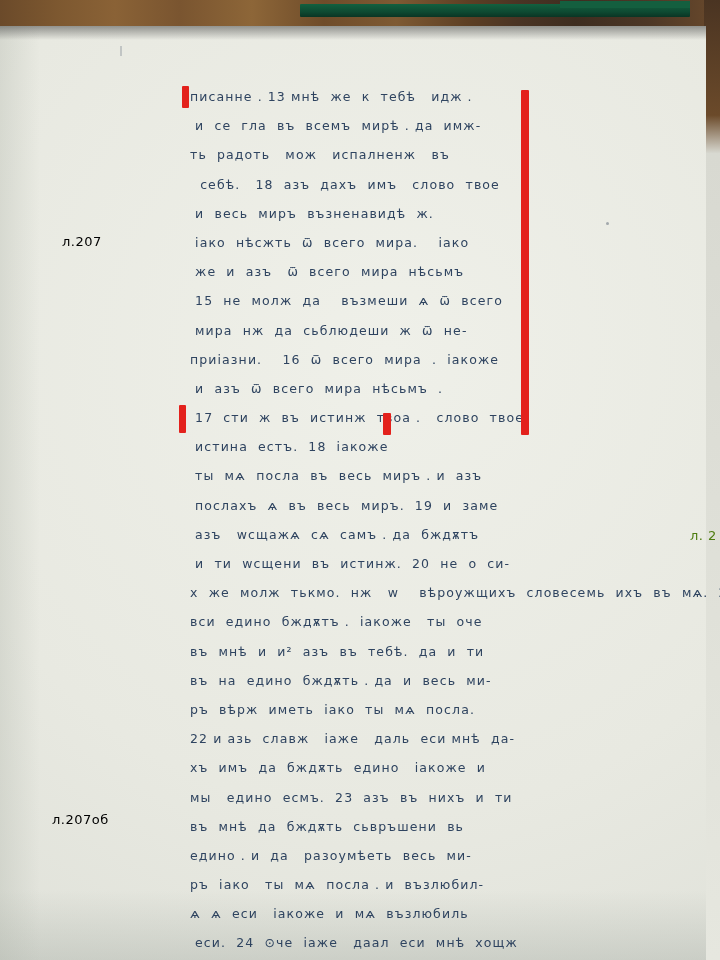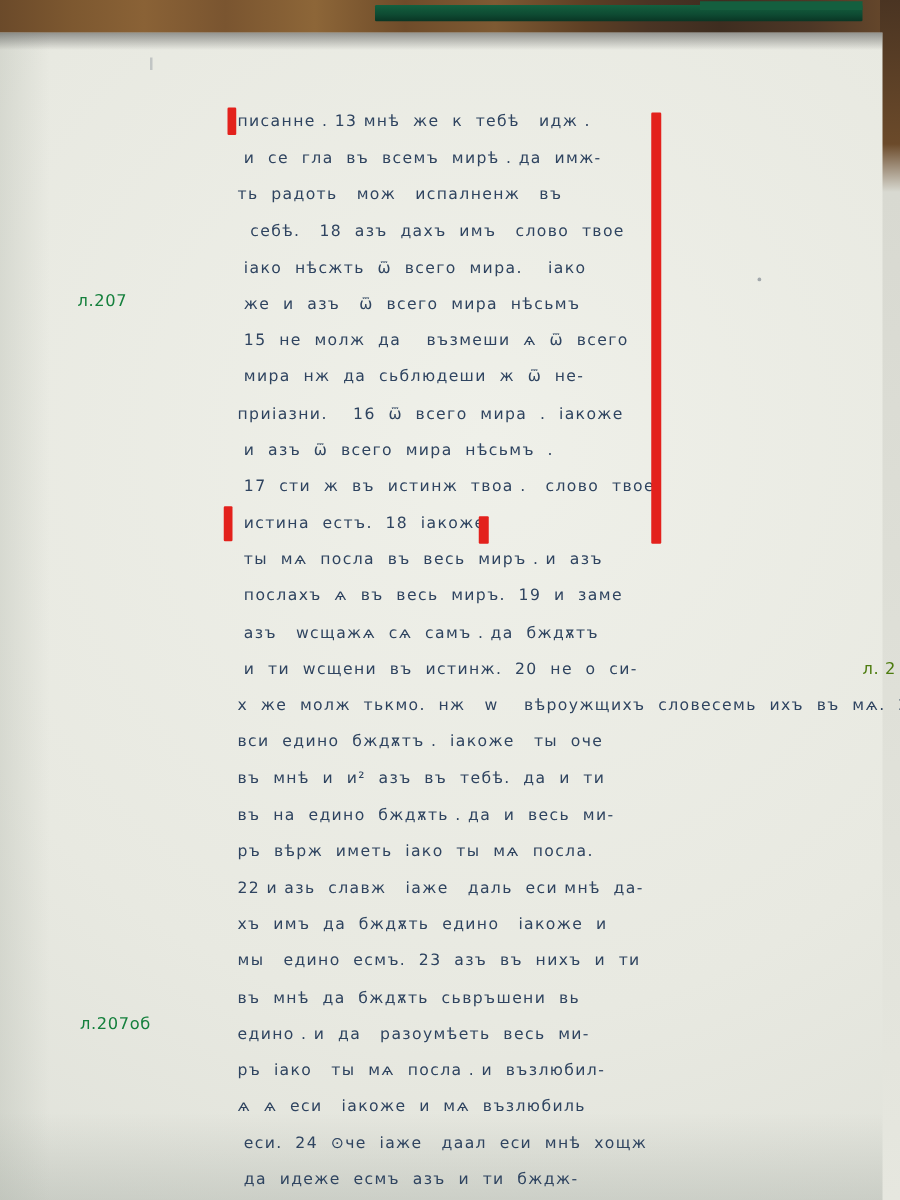--- a/index.html
+++ b/index.html
@@ -85,27 +85,27 @@
     letter-spacing: 1.1px;
     line-height: 29.2px;
   }
   .textblock .line {
     white-space: pre;
     height: 29.2px;
   }
   
   .folio {
     position: absolute;
-    color: #15803d;
+    color: #000000;
     font-family: "DejaVu Sans", sans-serif;
     font-size: 13px;
     letter-spacing: 0.5px;
   }
   #folio-207 { left: 62px; top: 234px; }
-  #folio-207ob { left: 52px; top: 812px; margin-left: 12px; }
+  #folio-207ob { left: 52px; top: 812px; }
   #folio-right { left: 690px; top: 528px; color:#4d7c0f; }
 
   
   .mark {
     position: absolute;
     background: #e3211c;
     border-radius: 1px;
   }
   #mark-left-top   { left: 182px; top: 86px;  width: 7px;  height: 22px; }
   #mark-right-long { left: 521px; top: 90px;  width: 8px;  height: 345px; }
@@ -138,20 +138,21 @@
 
   <div class="folio" id="folio-207">л.207</div>
   <div class="folio" id="folio-207ob">л.207об</div>
   <div class="folio" id="folio-right">л. 2</div>
 
   <div class="textblock" id="textblock">
       <div class="line">писанне . 13 мнѣ  же  к  тебѣ   идж .</div>
       <div class="line"> и  се  гла  въ  всемъ  мирѣ . да  имж-</div>
       <div class="line">ть  радоть   мож   испалненж   въ</div>
       <div class="line">  себѣ.   18  азъ  дахъ  имъ   слово  твое</div>
+      <div class="line"> и  весь  миръ  възненавидѣ  ж.</div>
       <div class="line"> iако  нѣсжть  ѿ  всего  мира.    iако</div>
       <div class="line"> же  и  азъ   ѿ  всего  мира  нѣсьмъ</div>
       <div class="line"> 15  не  молж  да    възмеши  ѧ  ѿ  всего</div>
       <div class="line"> мира  нж  да  сьблюдеши  ж  ѿ  не-</div>
       <div class="line">приiазни.    16  ѿ  всего  мира  .  iакоже</div>
       <div class="line"> и  азъ  ѿ  всего  мира  нѣсьмъ  .</div>
       <div class="line"> 17  сти  ж  въ  истинж  твоа .   слово  твое</div>
       <div class="line"> истина  естъ.  18  iакоже</div>
       <div class="line"> ты  мѧ  посла  въ  весь  миръ . и  азъ</div>
       <div class="line"> послахъ  ѧ  въ  весь  миръ.  19  и  заме</div>

